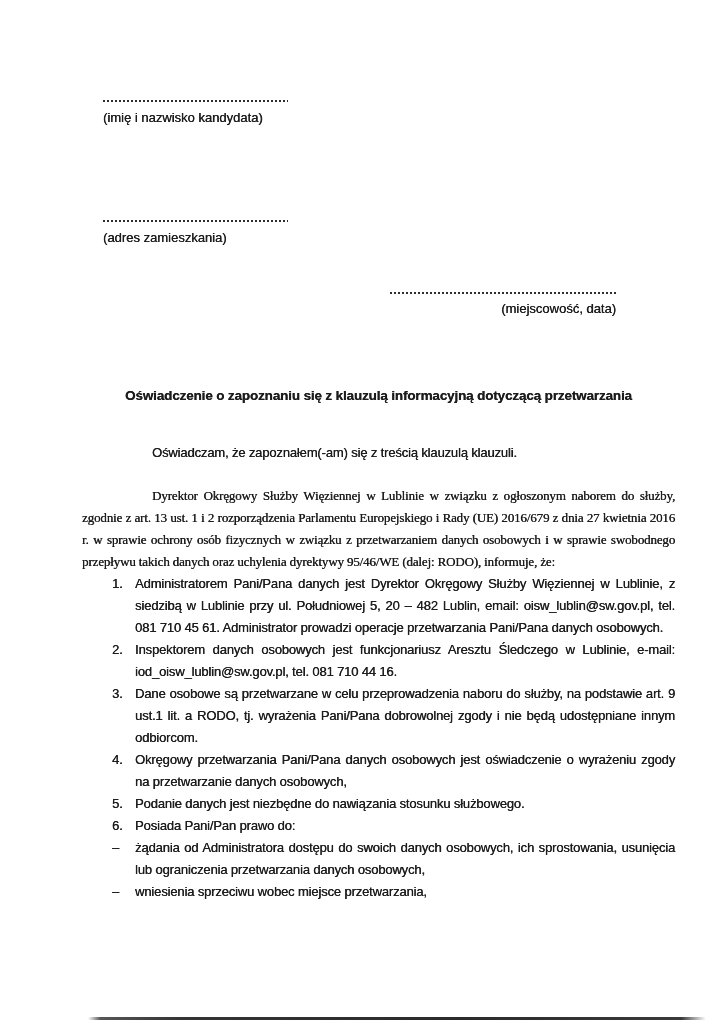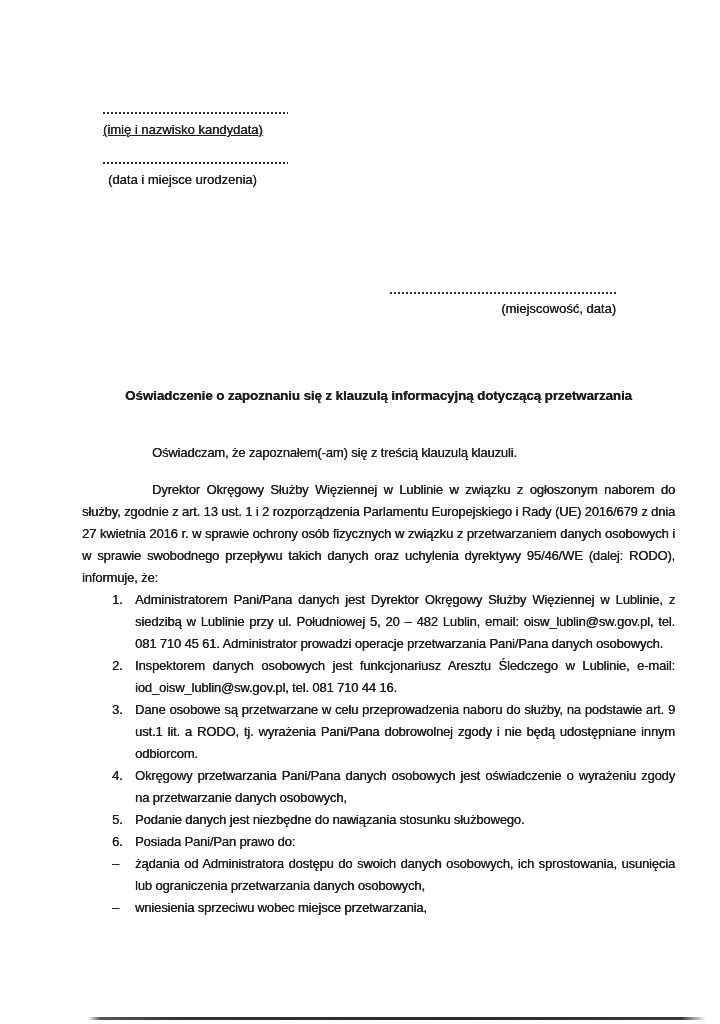--- a/index.html
+++ b/index.html
@@ -21,21 +21,21 @@
   }
 
   .fill-field { position: absolute; left: 103px; width: 185px; }
   .fill-field .fld-label {
     margin-top: 8px;
     font-size: 13px;
     line-height: 16px;
     white-space: nowrap;
     text-shadow: 0.3px 0 0 currentColor;
   }
-  #field-name  { top: 112px; text-decoration: underline; }
+  #field-name  { top: 100px; }
   #field-birth { top: 162px; }
   #field-birth .fld-label { padding-left: 5px; }
   #field-addr  { top: 220px; }
 
   .field-right { position: absolute; left: 390px; top: 292px; width: 226px; }
   .field-right .fld-label {
     margin-top: 7px;
     font-size: 13px;
     line-height: 16px;
     text-align: right;
@@ -61,23 +61,24 @@
     line-height: 20px;
     text-shadow: 0.2px 0 0 currentColor;
   }
 
   .declaration {
     margin-top: 36px;
     text-indent: 70px;
   }
 
   .intro {
-    margin-top: 15px;
+    margin-top: 21px;
     text-align: justify;
     text-indent: 70px;
+    font-family: Liberation Serif, serif;
   }
 
   .info-list { margin-top: 0; }
   .list-row { display: flex; align-items: flex-start; }
   .list-row .marker {
     flex: none;
     width: 23px;
     margin-left: 30px;
   }
   .list-row .txt {
@@ -101,25 +102,25 @@
 </head>
 <body>
 
 <div class="page" style="color: rgb(29, 29, 29); background: rgb(255, 255, 255);">
 
   <div class="fill-field" id="field-name">
     <div class="dotline"></div>
     <div class="fld-label">(imię i nazwisko kandydata)</div>
   </div>
 
-  <div class="fill-field" id="field-birth">
+
+  <div class="fill-field" id="field-addr">
     <div class="dotline"></div>
-    <div class="fld-label">(data i miejsce urodzenia)</div>
+    <div class="fld-label">(adres zamieszkania)</div>
   </div>
-
 
   <div class="field-right">
     <div class="dotline"></div>
     <div class="fld-label">(miejscowość, data)</div>
   </div>
 
   <div class="doc-body">
 
     <div class="doc-title">
       <div>Oświadczenie o zapoznaniu się z klauzulą informacyjną dotyczącą przetwarzania</div>

